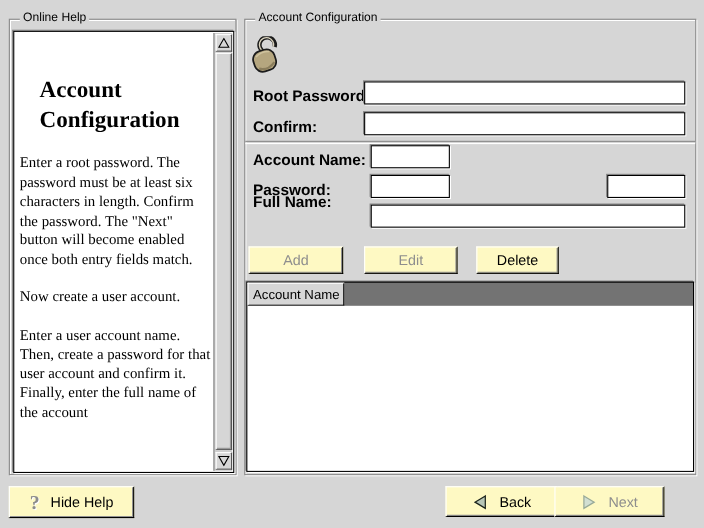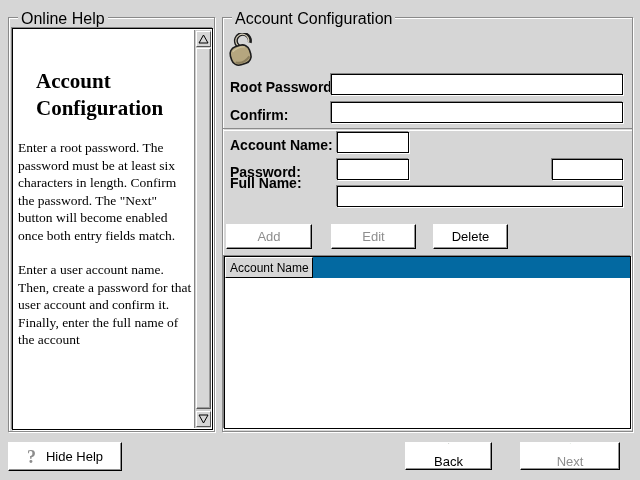--- a/index.html
+++ b/index.html
@@ -4,29 +4,29 @@
 <style>
   * { margin:0; padding:0; box-sizing:border-box; }
   html,body { width:640px; height:480px; }
   body { font-family:"Liberation Sans", sans-serif; background:#d6d6d6; position:relative; overflow:hidden; }
   .screen { position:absolute; inset:0; width:640px; height:480px; background:#d6d6d6; }
 
   
   .frame { position:absolute; border:1px solid #8a8a8a;
            box-shadow: inset 1px 1px 0 #ffffff, 1px 1px 0 #ffffff; }
   .frame-label { position:absolute; top:-8px; left:9px; background:#d6d6d6;
-                 padding:0 3px; font-size:16px; color:#000; white-space:nowrap; }
+                 padding:0 3px; font-size:11px; color:#000; white-space:nowrap; }
 
   
   .sunken { background:#fff; border:1px solid #000;
             box-shadow: -1px -1px 0 #868686, 1px 1px 0 #ffffff; }
   input.entry { position:absolute; background:#fff; border:1px solid #000;
                 box-shadow: -1px -1px 0 #868686, 1px 1px 0 #ffffff;
                 font:13px "Liberation Sans", sans-serif; padding:0 3px; outline:none; }
-  button.btn3d { position:absolute; background:#ffffff; border:1px solid;
+  button.btn3d { position:absolute; background:#fef9c3; border:1px solid;
                  border-color:#ffffff #000000 #000000 #ffffff;
                  box-shadow: inset -1px -1px 0 #929292;
                  font:13px "Liberation Sans", sans-serif; color:#000; cursor:pointer;
                  display:flex; align-items:center; justify-content:center; gap:10px; }
   button.btn3d.disabled { color:#8e8e8e; }
 
   .flabel { position:absolute; font-size:14px; color:#000; white-space:nowrap;font-weight:bold; }
 
   
   .help-box { position:absolute; left:12px; top:28px; width:201px; height:402px; overflow:hidden; }
@@ -48,21 +48,21 @@
   .sb-thumb { position:absolute; left:1px; top:18px; bottom:19px; width:15px;
               background:#d6d6d6; border:1px solid; border-color:#ffffff #555555 #555555 #ffffff;
               box-shadow: inset -1px -1px 0 #9a9a9a; }
 
   
   .hsep { position:absolute; height:2px; border-top:1px solid #8a8a8a; box-shadow:0 1px 0 #fff; }
 
   
   .acct-table { position:absolute; left:224px; top:256px; width:407px; height:173px;
                 border:1px solid #000; box-shadow: -1px -1px 0 #868686, 1px 1px 0 #ffffff;
-                background:#0369a1; display:flex; flex-direction:column; }
+                background:#737373; display:flex; flex-direction:column; }
   .acct-header { display:flex; height:21px; flex:0 0 21px; }
   .hcell { background:#d6d6d6; border:1px solid; border-color:#ffffff #000000 #000000 #ffffff;
            font-size:12px; color:#000; display:flex; align-items:center; padding-left:4px; }
   .hcell.c1 { width:88px; flex:0 0 88px; }
   .hcell.c2 { flex:1; }
   .acct-body { flex:1; background:#fff; }
 
   .qmark { font-family:"Liberation Serif", serif; font-weight:bold; font-size:18px;
            color:#8c8c8c; text-shadow:1px 1px 0 #ffffff; line-height:1; }
 </style>
@@ -72,20 +72,21 @@
 <div class="screen">
 
   <div class="frame" style="left:8px; top:17px; width:207px; height:415px;">
     <span class="frame-label">Online Help</span>
   </div>
 
   <div class="help-box sunken">
     <div class="help-content">
       <div class="help-title">Account Configuration</div>
       <p>Enter a root password. The password must be at least six characters in length. Confirm the password. The "Next" button will become enabled once both entry fields match.</p>
+      <p>Now create a user account.</p>
       <p>Enter a user account name. Then, create a password for that user account and confirm it. Finally, enter the full name of the account</p>
     </div>
     <div class="vscrollbar">
       <div class="sb-btn sb-up">
         <svg width="11" height="10" viewBox="0 0 11 10">
           <polygon points="5.5,1 10,9 1,9" fill="#d6d6d6" stroke="#000" stroke-width="1"></polygon>
         </svg>
       </div>
       <div class="sb-thumb"></div>
       <div class="sb-btn sb-down">
@@ -137,27 +138,27 @@
       <div class="hcell c1">Account Name</div>
     </div>
     <div class="acct-body"></div>
   </div>
 
   <button class="btn3d" style="left:8px; top:442px; width:114px; height:29px;">
     <span class="qmark">?</span>
     <span>Hide Help</span>
   </button>
 
-  <button class="btn3d" style="left:405px; top:442px; width:87px; height:28px;flex-direction:column;">
+  <button class="btn3d" style="left:405px; top:442px; width:102px; height:28px;">
     <svg width="15" height="15" viewBox="0 0 16 16">
       <polygon points="13,2 3,8 13,14" fill="#b7c6b7" stroke="#1c241c" stroke-width="1.2"></polygon>
     </svg>
     <span>Back</span>
   </button>
 
-  <button class="btn3d disabled" style="left:520px; top:442px; width:100px; height:28px;flex-direction:column;">
+  <button class="btn3d disabled" style="left:504px; top:442px; width:100px; height:28px;">
     <svg width="15" height="15" viewBox="0 0 16 16">
       <polygon points="3,2 13,8 3,14" fill="#d2dfd2" stroke="#98aa98" stroke-width="1.2"></polygon>
     </svg>
     <span>Next</span>
   </button>
 
 </div>
 
 </body></html>

